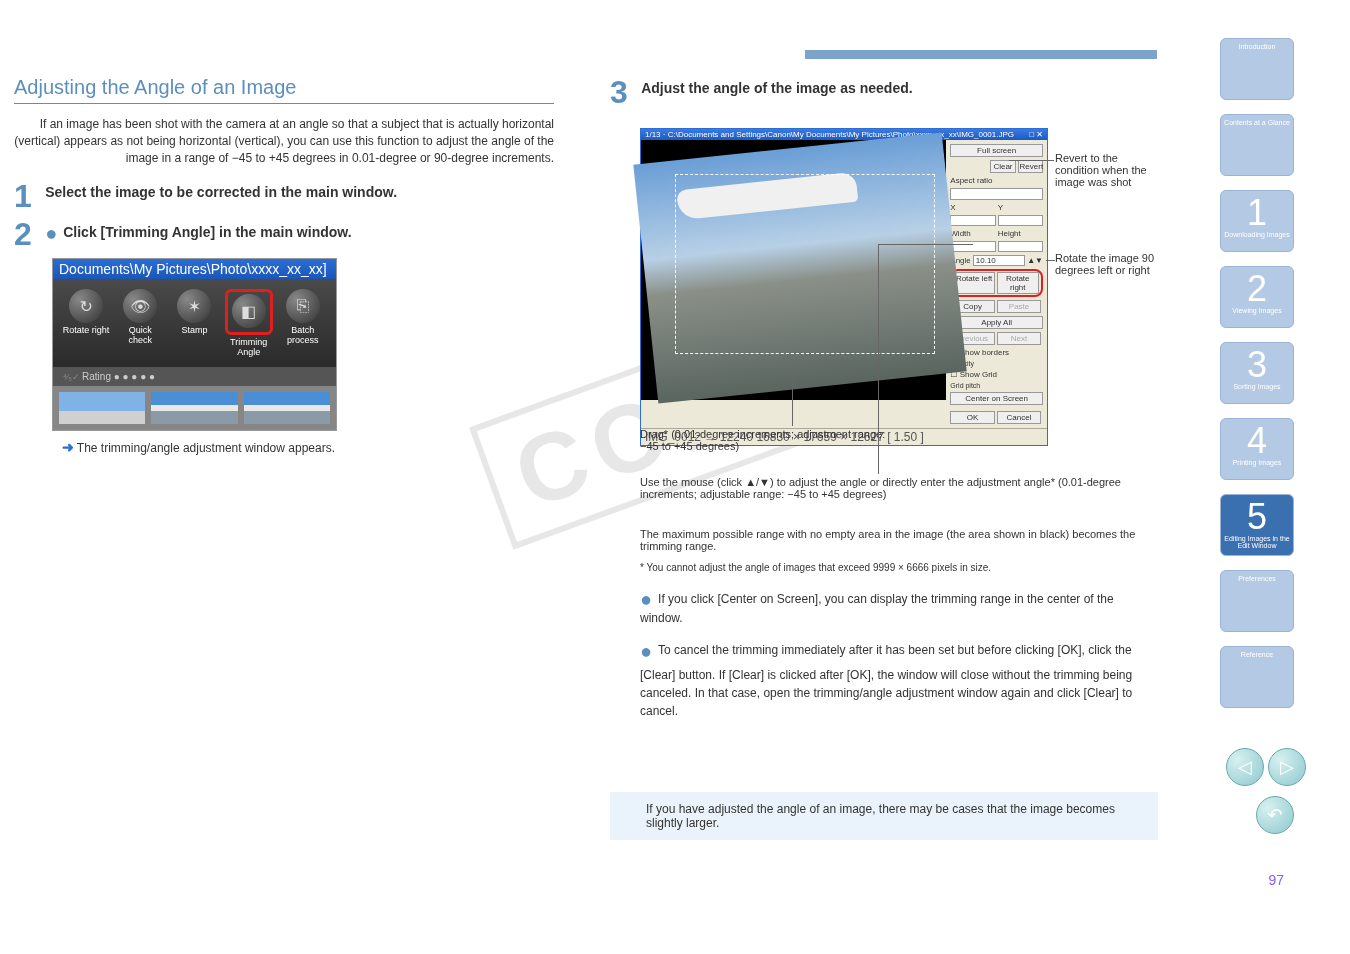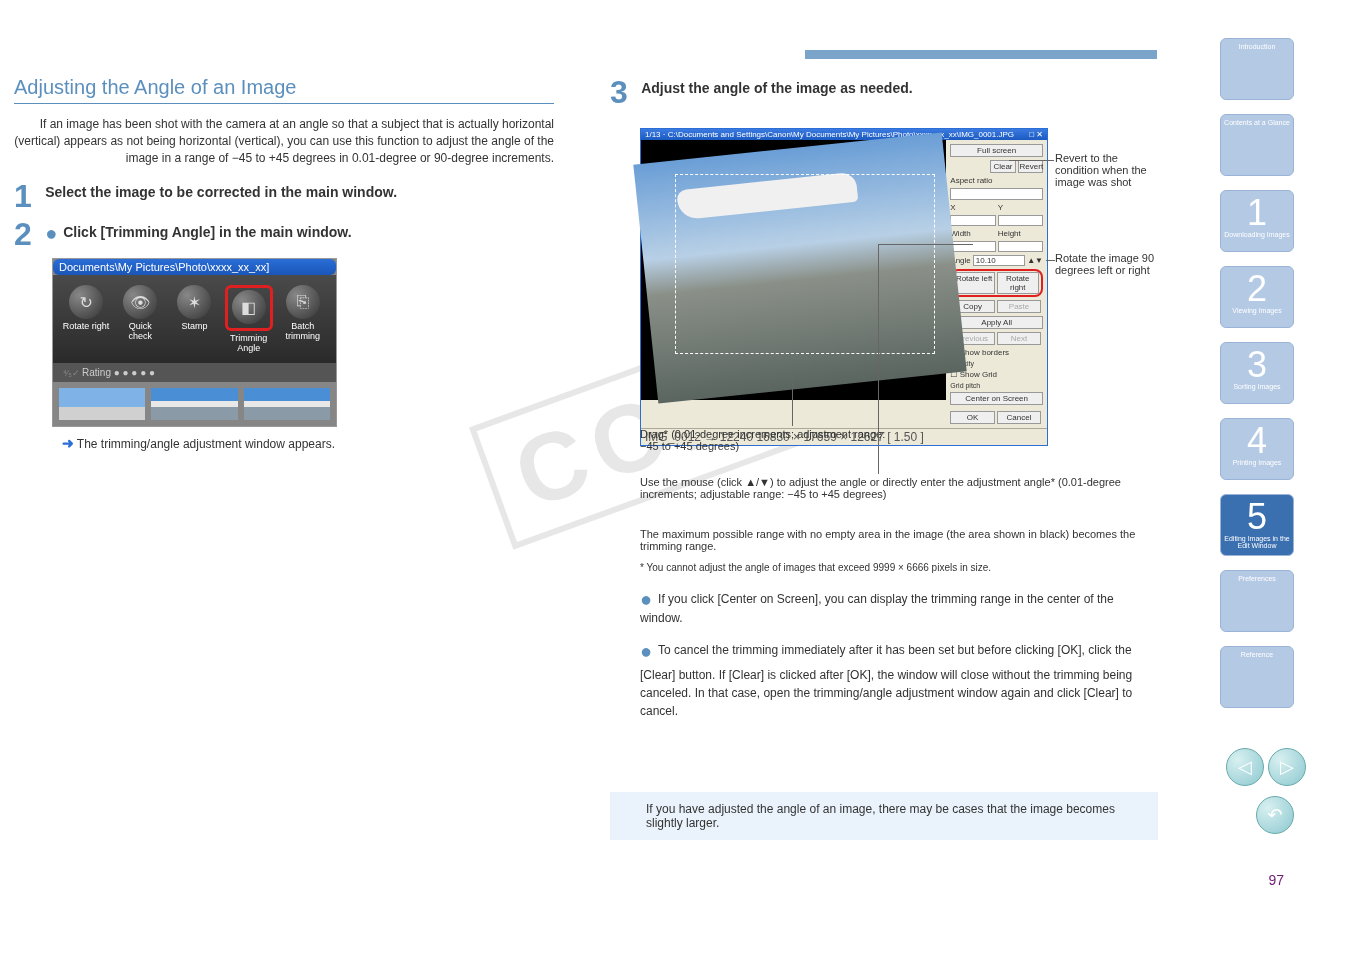--- a/index.html
+++ b/index.html
@@ -9,21 +9,21 @@
   
   .section { position: absolute; }
   .section-title { color: #5b8fbd; font-size: 20px; font-weight: normal; border-bottom: 1px solid #5b8fbd; padding-bottom: 4px; margin-bottom: 12px; }
 
   .stepnum { font-family: 'Arial Black', sans-serif; font-size: 32px; color: #5b8fbd; font-weight: 900; display: inline-block; vertical-align: top; line-height: 1; }
   .step-text { display: inline-block; vertical-align: top; margin-left: 10px; font-size: 14px; padding-top: 4px; }
   .bold { font-weight: bold; }
   .bullet { color: #5b8fbd; font-size: 20px; margin-right: 6px; vertical-align: middle; }
 
   .toolbar-shot { border: 1px solid #999; width: 285px; background: #868686; }
-  .tb-title { background: linear-gradient(#2a6ed6,#1a56b8); color: #fff; font-size: 11px; padding: 2px 6px; border-radius: 6px; }
+  .tb-title { background: linear-gradient(#2a6ed6,#1a56b8); color: #fff; font-size: 14px; padding: 2px 6px; }
   .tb-row { background: linear-gradient(#4a4a4a,#2a2a2a); padding: 10px 6px; display: flex; justify-content: space-around; }
   .tb-btn { text-align: center; color: #fff; font-size: 9px; width: 48px; }
   .tb-circle { width: 34px; height: 34px; border-radius: 50%; background: radial-gradient(circle at 30% 30%, #888,#333); margin: 0 auto 2px; display: flex; align-items: center; justify-content: center; color: #ddd; font-size: 16px; }
   .tb-hl { border: 3px solid #e02020; border-radius: 6px; padding: 2px; margin: 0 auto 2px; }
   .tb-rating { background: #555; color: #ccc; font-size: 10px; padding: 4px 10px; text-align: left; }
   .tb-thumbs { background: #868686; padding: 6px; display: flex; gap: 6px; height: 44px; }
   .tb-thumb { flex: 1; background: linear-gradient(#7fb2e6 60%, #d0d0d0 60%); }
   .tb-thumb.cloud { background: linear-gradient(#4a8ed6 40%, #e8e8e8 40%, #e8e8e8 60%, #8a9aa6 60%); }
   
   .arrow-line { color: #2a6ed6; font-size: 14px; font-weight: bold; }
@@ -56,21 +56,21 @@
   .nav-num { font-family: 'Arial Black', sans-serif; font-size: 36px; line-height: 1; }
   .nav-txt { font-size: 7px; }
   .nav-box.on { background: #3a6fb0; }
   .arrows { position: absolute; right: 44px; top: 748px; display: flex; gap: 4px; }
   .circ { width: 38px; height: 38px; border-radius: 50%; background: radial-gradient(circle at 30% 30%, #d8f0f0, #8cc8d0); border: 1px solid #6aa; display: flex; align-items: center; justify-content: center; color: #fff; font-size: 18px; }
   .back-circ { position: absolute; right: 56px; top: 796px; }
 
   .tip-box { position: absolute; left: 610px; top: 792px; width: 548px; background: #eaf3fb; padding: 10px 10px 10px 36px; font-size: 12px; }
   .tip-icon { position: absolute; left: 610px; top: 798px; width: 18px; height: 18px; }
 
-  .pageno { position: absolute; right: 66px; bottom: 66px; font-size: 14px; color: #701a75; margin-top: 28px; }
+  .pageno { position: absolute; right: 66px; bottom: 66px; font-size: 14px; color: #8b5cf6; margin-top: 28px; }
 </style>
 </head>
 <body>
 
 <div class="accent-bar"></div>
 
 <div class="section" style="left:14px; top:76px; width:540px;">
   <div class="section-title">Adjusting the Angle of an Image</div>
   <div style="font-size:12px; line-height:1.4; margin-bottom:14px;text-align:right;">If an image has been shot with the camera at an angle so that a subject that is actually horizontal (vertical) appears as not being horizontal (vertical), you can use this function to adjust the angle of the image in a range of −45 to +45 degrees in 0.01-degree or 90-degree increments.</div>
 
@@ -86,21 +86,21 @@
 
   <div class="toolbar-shot" style="margin: 8px 0 8px 38px;">
     <div class="tb-title">Documents\My Pictures\Photo\xxxx_xx_xx]</div>
     <div class="tb-row">
       <div class="tb-btn"><div class="tb-circle">↻</div><span>Rotate right</span></div>
       <div class="tb-btn"><div class="tb-circle">👁</div><span>Quick check</span></div>
       <div class="tb-btn"><div class="tb-circle">✶</div><span>Stamp</span></div>
       <div class="tb-btn"><div class="tb-hl">
             <div class="tb-circle">◧</div>
           </div><span>Trimming Angle</span></div>
-      <div class="tb-btn"><div class="tb-circle">⎘</div><span>Batch trimming</span></div>
+      <div class="tb-btn"><div class="tb-circle">⎘</div><span>Batch process</span></div>
     </div>
     <div class="tb-rating"><span style="color:#888;font-size:9px;">⁴⁄₅✓ </span><span>Rating  ● ● ● ● ●</span></div>
     <div class="tb-thumbs">
       <div class="tb-thumb"></div>
       <div class="tb-thumb cloud"></div>
       <div class="tb-thumb cloud"></div>
     </div>
   </div>
 
   <div style="margin-left:48px;">

